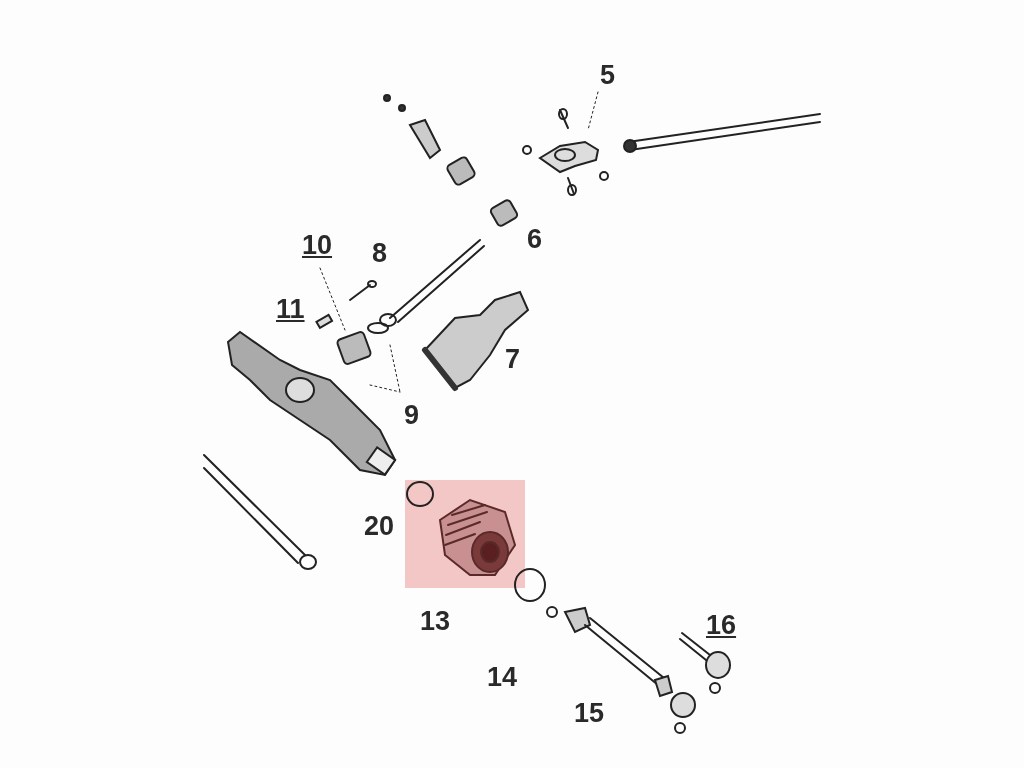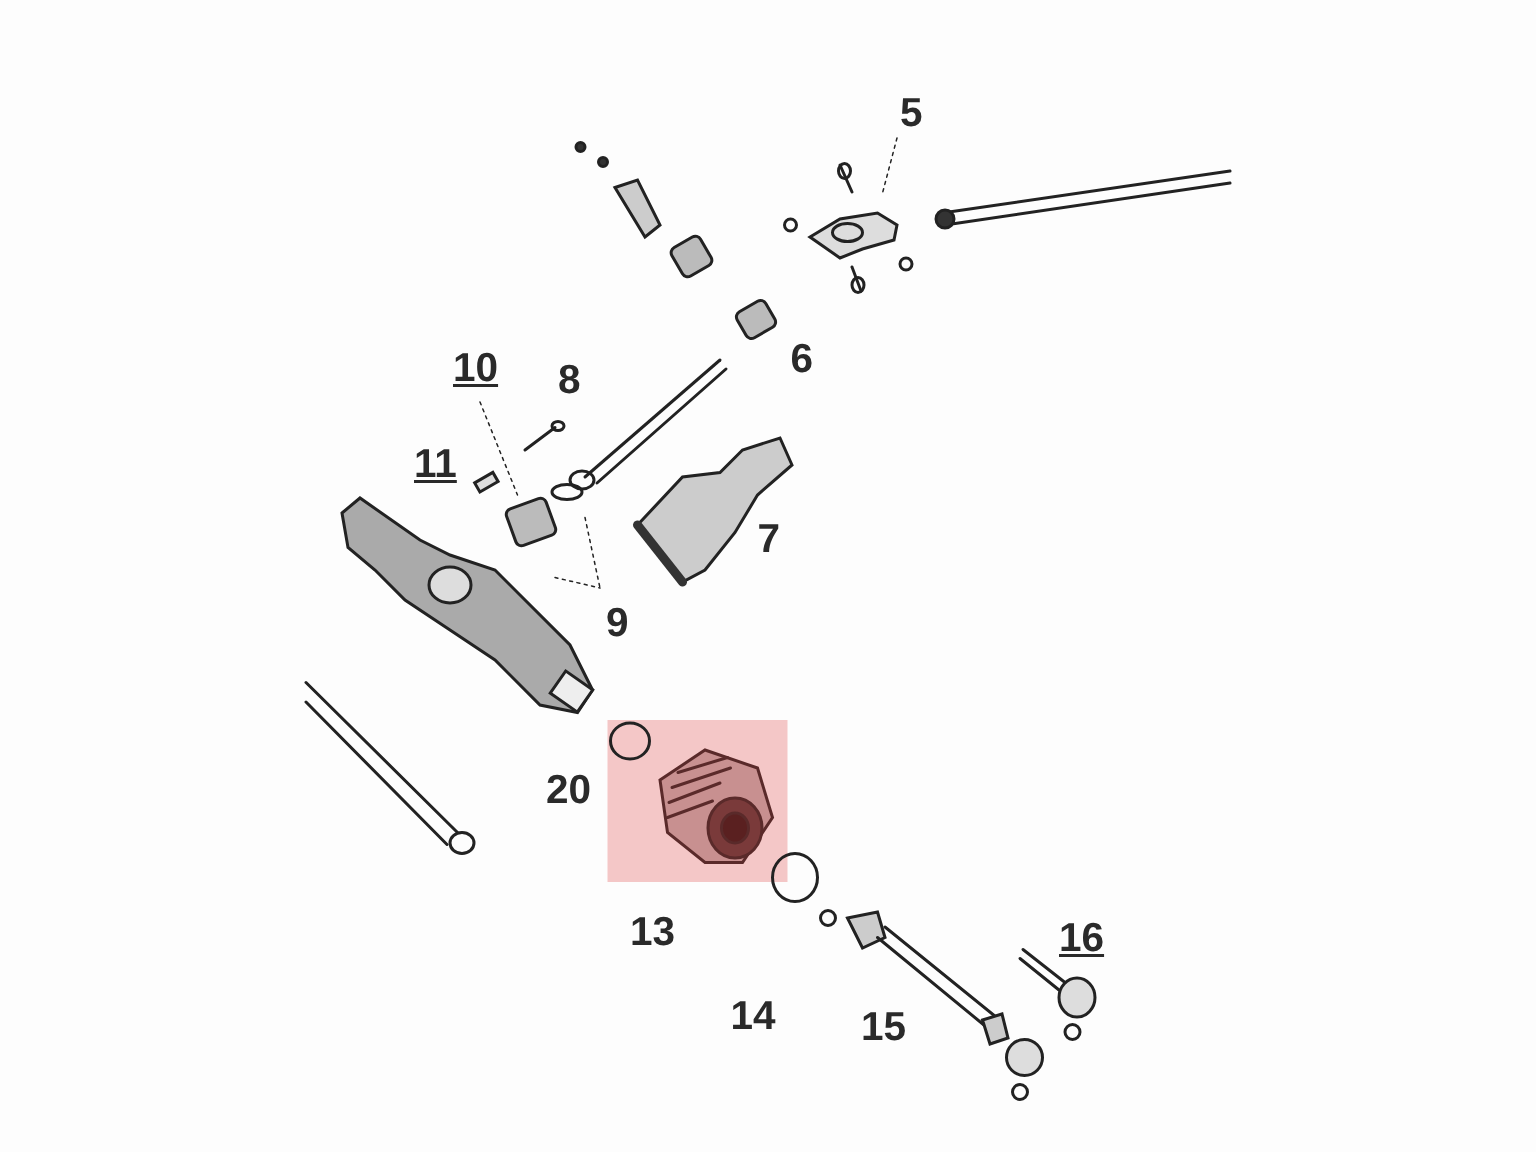--- a/index.html
+++ b/index.html
@@ -122,15 +122,15 @@
   <span class="label" style="left:600px;top:62px;">5</span>
   <span class="label" style="left:527px;top:226px;">6</span>
   <span class="label" style="left:505px;top:346px;">7</span>
   <span class="label" style="left:372px;top:240px;">8</span>
   <span class="label" style="left:404px;top:402px;">9</span>
   <span class="label" style="left:302px;top:232px;text-decoration:underline;">10</span>
   <span class="label" style="left:276px;top:296px;text-decoration:underline;">11</span>
   <span class="label" style="left:364px;top:513px;">20</span>
   <span class="label" style="left:420px;top:574px;margin-top:34px;">13</span>
   <span class="label" style="left:487px;top:622px;margin-top:42px;">14</span>
-  <span class="label" style="left:574px;top:671px;">15</span>
+  <span class="label" style="left:574px;top:700px;">15</span>
   <span class="label" style="left:706px;top:612px;text-decoration:underline;">16</span>
 </div>
 
 </body></html>

